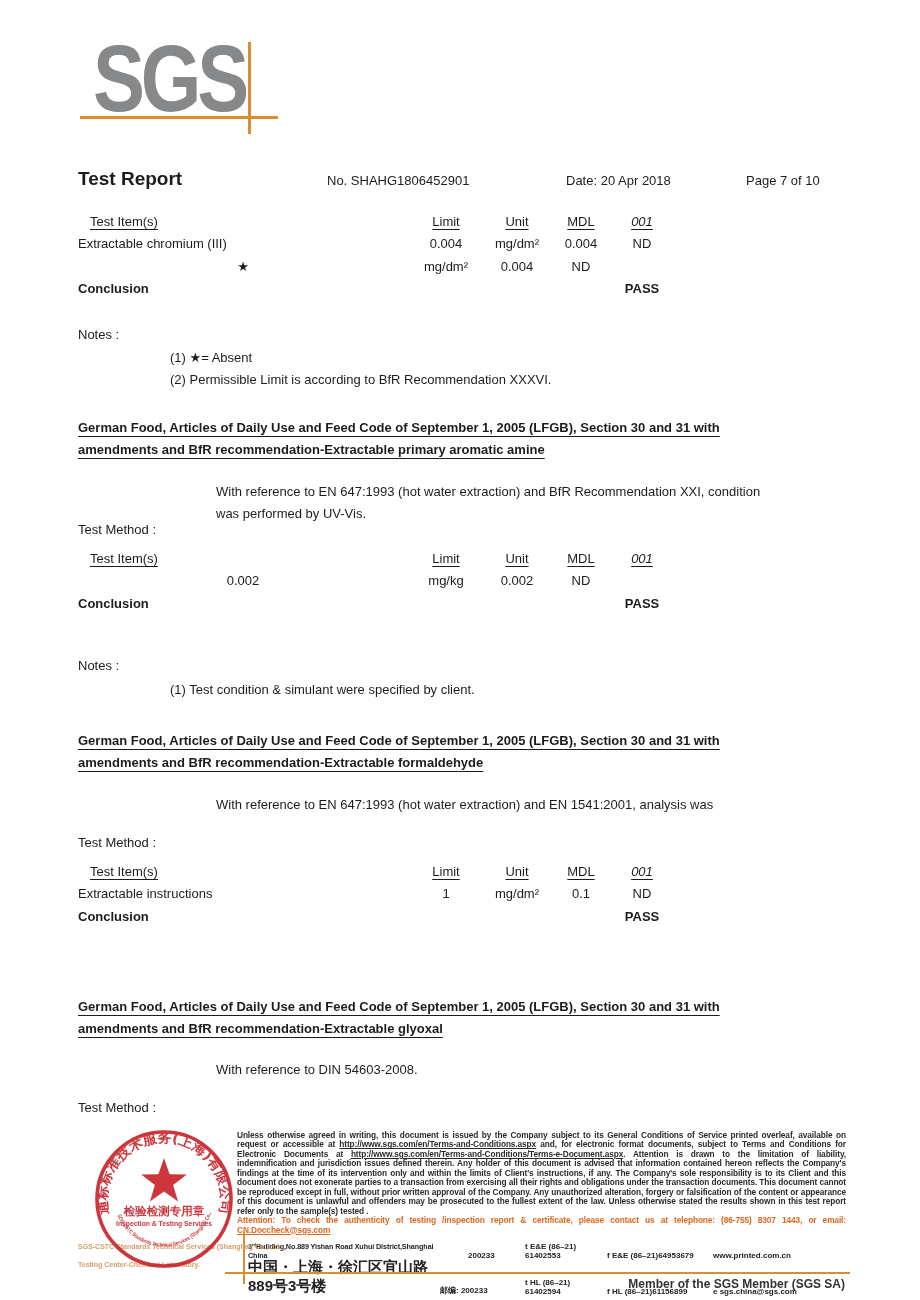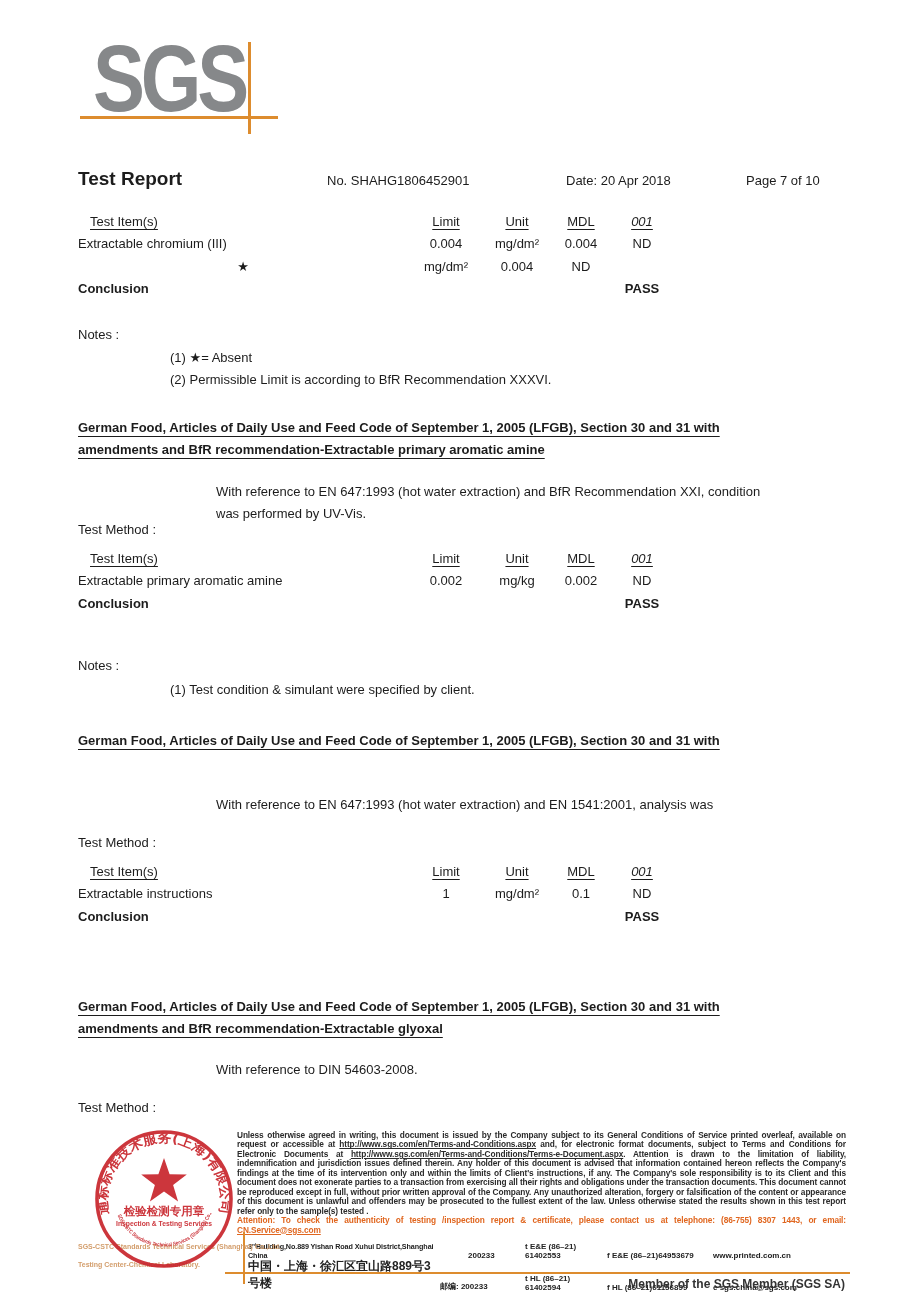--- a/index.html
+++ b/index.html
@@ -36,21 +36,21 @@
 
   
   .fineprint{left:237px;width:609px;font-size:8.3px;line-height:9.45px;color:#2b2b2b;
              text-align:justify;font-weight:600;letter-spacing:-0.1px;}
   .fineprint a{color:#2b2b2b;text-decoration:underline;}
   .attention{color:#e0661f;font-weight:bold;}
   .attention a{color:#e0661f;text-decoration:underline;}
   .addr-row{display:grid;grid-template-columns:192px 85px 82px 106px 132px;align-items:end;height:16px;
             font-size:8px;color:#222;font-weight:600;}
   .addr-en{font-size:7.2px;letter-spacing:-0.1px;}
-  .addr-cn{font-size:12px;}
+  .addr-cn{font-size:15px;}
   .postal1{padding-left:28px;}
   .tan{color:#d39d6b;font-size:7px;font-weight:bold;white-space:nowrap;z-index:1;}
   .vline-orange{width:2px;background:#dd8c2e;}
   .rule-orange{height:2px;background:#dd8c2e;}
   .member{font-size:12px;color:#333;font-weight:600;}
   sup{font-size:0.6em;}
   .stamp{z-index:2;opacity:0.92;}
 </style>
 </head>
 <body>
@@ -112,40 +112,40 @@
 
   <div class="abs rtable" style="top:543px;">
     <div class="trow th">
       <div class="c-item"><span>Test Item(s)</span></div>
       <div class="c-num"><span>Limit</span></div>
       <div class="c-num"><span>Unit</span></div>
       <div class="c-num"><span>MDL</span></div>
       <div class="c-num col001"><span>001</span></div>
     </div>
     <div class="trow">
-      <div class="c-item">Extractable primary aromatic amine</div>
       <div class="c-num">0.002</div>
       <div class="c-num">mg/kg</div>
       <div class="c-num">0.002</div>
       <div class="c-num">ND</div>
     </div>
     <div class="trow">
       <div class="c-item bold">Conclusion</div>
       <div></div>
         <div></div>
         <div></div>
       <div class="c-num bold">PASS</div>
     </div>
   </div>
 
   <div class="abs bodytxt" style="left:78px;top:655px;">Notes :</div>
   <div class="abs bodytxt notes-item" style="top:679px;">(1) Test condition &amp; simulant were specified by client.</div>
 
   <div class="abs heading" style="top:730px;">
     <span style="display:block;">German Food, Articles of Daily Use and Feed Code of September 1, 2005 (LFGB), Section 30 and 31 with</span>
+    <span style="display:inline-block;">amendments and BfR recommendation-Extractable formaldehyde</span>
   </div>
   <div class="abs method-label" style="top:794px;">Test Method :</div>
   <div class="abs method-text" style="top:794px;">
     <span style="display:block;">With reference to EN 647:1993 (hot water extraction) and EN 1541:2001, analysis was</span>
   </div>
 
   <div class="abs rtable" style="top:856px;">
     <div class="trow th">
       <div class="c-item"><span>Test Item(s)</span></div>
       <div class="c-num"><span>Limit</span></div>
@@ -191,21 +191,21 @@
     <text x="75" y="91" font-size="11.5" font-weight="bold" fill="#c8252c" text-anchor="middle" font-family="DejaVu Sans, sans-serif">检验检测专用章</text>
     <text x="75" y="101.5" font-size="7" font-weight="bold" fill="#c8252c" text-anchor="middle" textLength="96" lengthAdjust="spacingAndGlyphs">Inspection &amp; Testing Services</text>
     <text font-size="5.4" fill="#c8252c" font-weight="bold">
       <textPath href="#arcBottom" startOffset="2" textLength="128" lengthAdjust="spacingAndGlyphs">SGS-CSTC Standards Technical Services (Shanghai) Co.,Ltd</textPath>
     </text>
   </svg>
 
   <div class="abs fineprint" style="top:1131px;">
     <span>Unless otherwise agreed in writing, this document is issued by the Company subject to its General Conditions of Service printed overleaf, available on request or accessible at </span><a href="#">http://www.sgs.com/en/Terms-and-Conditions.aspx</a><span> and, for electronic format documents, subject to Terms and Conditions for Electronic Documents at </span><a href="#">http://www.sgs.com/en/Terms-and-Conditions/Terms-e-Document.aspx</a><span>. Attention is drawn to the limitation of liability, indemnification and jurisdiction issues defined therein. Any holder of this document is advised that information contained hereon reflects the Company's findings at the time of its intervention only and within the limits of Client's instructions, if any. The Company's sole responsibility is to its Client and this document does not exonerate parties to a transaction from exercising all their rights and obligations under the transaction documents. This document cannot be reproduced except in full, without prior written approval of the Company. Any unauthorized alteration, forgery or falsification of the content or appearance of this document is unlawful and offenders may be prosecuted to the fullest extent of the law. Unless otherwise stated the results shown in this test report refer only to the sample(s) tested .</span>
     <div class="attention">
-      <span>Attention: To check the authenticity of testing /inspection report &amp; certificate, please contact us at telephone: (86-755) 8307 1443, or email: </span><a href="#">CN.Service@sgs.com</a>
+      <span>Attention: To check the authenticity of testing /inspection report &amp; certificate, please contact us at telephone: (86-755) 8307 1443, or email: </span><a href="#">CN.Doccheck@sgs.com</a>
     </div>
   </div>
 
   <div class="abs tan" style="left:78px;top:1243px;">SGS-CSTC Standards Technical Services (Shanghai) Co.,Ltd.</div>
   <div class="abs tan" style="left:78px;top:1261px;">Testing Center-Chemical Laboratory.</div>
 
   <div class="abs vline-orange" style="left:243px;top:1232px;height:52px;"></div>
 
   <div class="abs" style="left:248px;top:1242px;width:600px;">
     <div class="addr-row">

